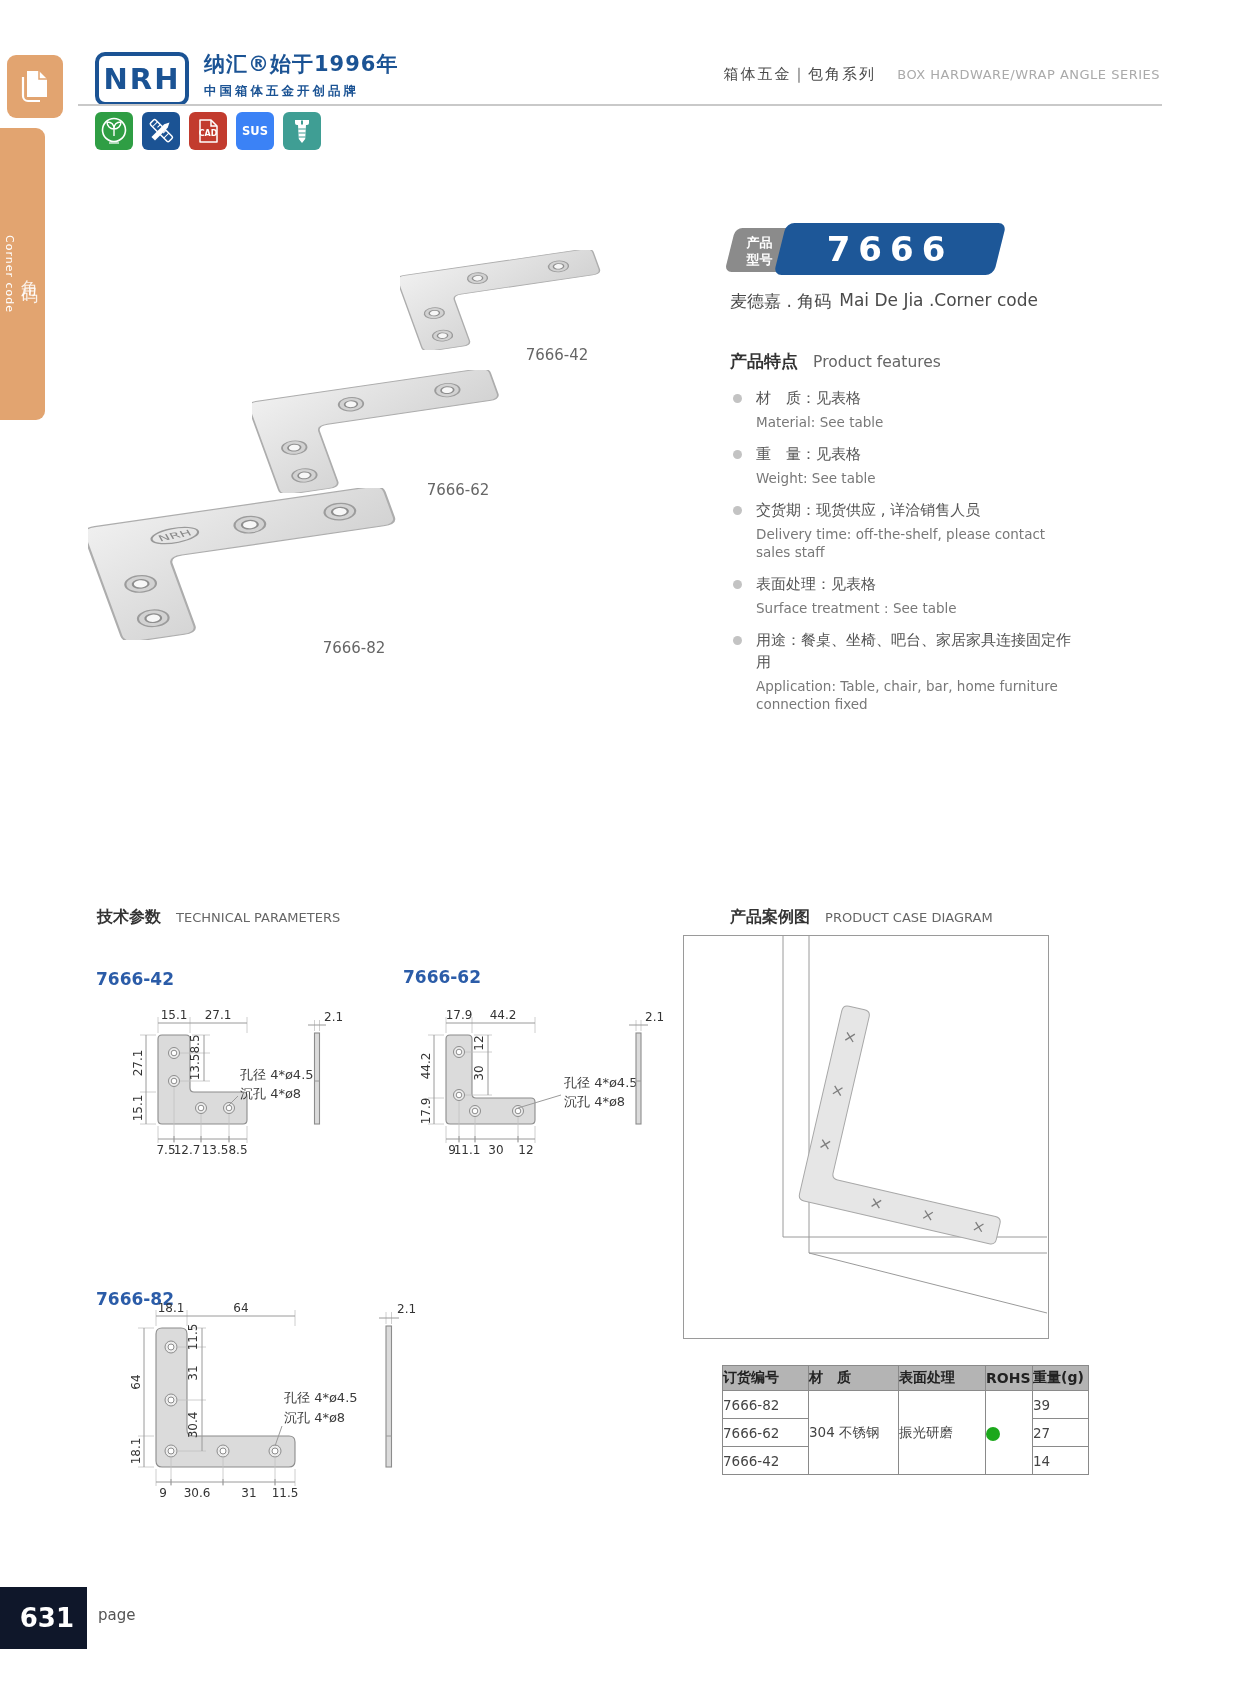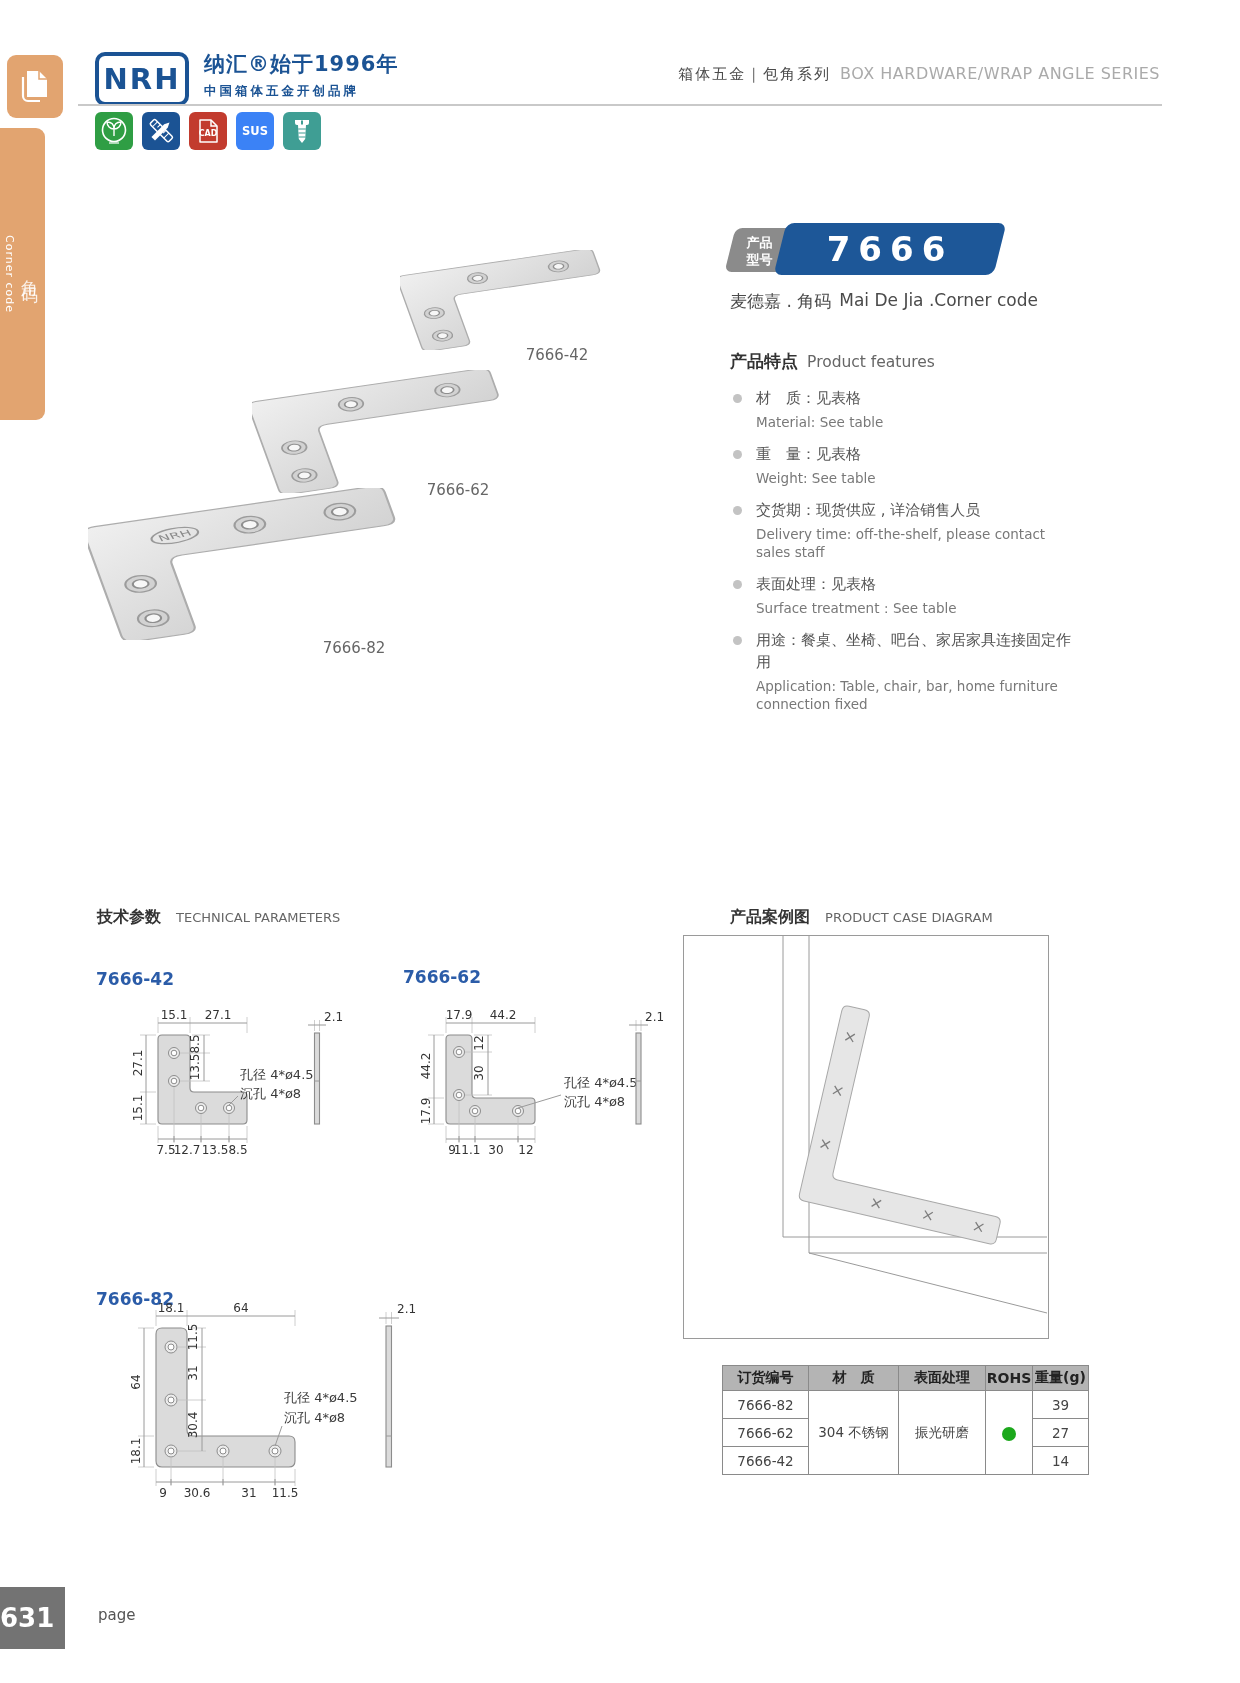--- a/index.html
+++ b/index.html
@@ -16,21 +16,21 @@
 
   
   .logo-box{left:95px;top:52px;width:86px;height:46px;border:4px solid #1b5394;border-radius:10px;
             display:flex;align-items:center;justify-content:center;font-weight:bold;font-size:29px;
             color:#1b5394;letter-spacing:2px;}
   .brand{left:204px;top:50px;color:#1b5394;}
   .brand-title{font-size:21px;font-weight:bold;letter-spacing:1px;}
   .brand-sub{font-size:12.5px;letter-spacing:3px;margin-top:5px;font-weight:bold;}
   .series{right:80px;top:64px;white-space:nowrap;}
   .series-cn{font-size:15px;color:#4a4a4a;letter-spacing:2px;}
-  .series-en{font-size:16px;color:#aaa;margin-left:4px;letter-spacing:.5px;}
+  .series-en{font-size:13px;color:#aaa;margin-left:16px;letter-spacing:.5px;}
   .header-rule{left:78px;top:104px;width:1084px;height:2px;background:#c9c9c9;}
 
   
   .cert-row{left:95px;top:112px;display:flex;gap:9px;}
   .tile{width:38px;height:38px;border-radius:6px;}
   .tile svg{display:block;}
 
   
   .photo-label{font-size:15px;color:#666;text-align:center;width:160px;}
 
@@ -39,21 +39,21 @@
               transform:skewX(-14deg);z-index:1;}
   .badge-gray .inner{transform:skewX(14deg);color:#fff;font-size:13px;font-weight:bold;
                      line-height:1.3;text-align:center;padding-top:7px;}
   .badge-blue{left:780px;top:223px;width:220px;height:52px;background:#1d5798;border-radius:8px;
               transform:skewX(-14deg);z-index:2;}
   .badge-blue .inner{transform:skewX(14deg);color:#fff;font-size:34px;font-weight:bold;
                      letter-spacing:8px;text-align:center;line-height:52px;}
   .prod-name{left:730px;top:290px;display:flex;gap:8px;font-size:17px;color:#4a4a4a;}
   .feat-title{left:730px;top:350px;}
   .feat-title .cn{font-size:17px;font-weight:bold;color:#333;}
-  .feat-title .en{font-size:15.5px;color:#666;margin-left:4px;}
+  .feat-title .en{font-size:15.5px;color:#666;margin-left:10px;}
   .features{left:730px;top:388px;width:348px;}
   .feat-item{position:relative;padding-left:26px;margin-bottom:13px;}
   .feat-dot{position:absolute;left:3px;top:6px;width:9px;height:9px;border-radius:50%;background:#c3c3c3;}
   .feat-cn{font-size:15px;color:#555;line-height:1.45;}
   .feat-en{font-size:13.5px;color:#787878;line-height:1.35;margin-top:3px;}
 
   
   .sec-title .cn{font-size:16px;font-weight:bold;color:#333;}
   .sec-title .en{font-size:13px;color:#666;margin-left:10px;}
 
@@ -64,28 +64,28 @@
   .dtext{font:12px "DejaVu Sans",sans-serif;fill:#333;}
   .note{font:13px "DejaVu Sans",sans-serif;fill:#3a3a3a;}
   .plate{fill:#dbdbdb;stroke:#8c8c8c;stroke-width:1.1;}
   .holeO{fill:#ececec;stroke:#8c8c8c;stroke-width:1;}
   .holeI{fill:#fff;stroke:#8c8c8c;stroke-width:1;}
   .caseline{stroke:#9a9a9a;stroke-width:1;fill:none;}
   .screw{stroke:#7d7d7d;stroke-width:1.3;fill:none;}
 
   
   .spec{left:722px;top:1365px;border-collapse:collapse;table-layout:fixed;}
-  .spec th,.spec td{border:1px solid #8a8a8a;text-align:center;padding:0;}
+  .spec th,.spec td{border:1px solid #8a8a8a;text-align:left;padding:0;}
   .spec th{background:#b4b4b4;color:#222;font-size:14px;font-weight:bold;height:24px;}
   .spec td{font-size:13.5px;color:#444;height:27px;background:#fff;}
   .rohs-dot{display:inline-block;width:14px;height:14px;border-radius:50%;background:#1ca81c;vertical-align:middle;}
 
   
-  .page-box{left:0;top:1587px;width:65px;height:62px;background:#737373;color:#fff;
-            font-size:26px;font-weight:bold;text-align:right;line-height:62px;padding-right:19px;box-sizing:border-box;}
+  .page-box{left:0;top:1587px;width:87px;height:62px;background:#0f172a;color:#fff;
+            font-size:26px;font-weight:bold;text-align:right;line-height:62px;padding-right:13px;box-sizing:border-box;}
   .page-word{left:98px;top:1606px;font-size:15px;color:#555;}
 </style>
 </head>
 <body>
 
 <div class="page">
 
   <div class="abs side-icon-box">
     <svg width="56" height="63" viewBox="0 0 56 63">
       <path d="M20,16 h12 l8,8 v18 h-20 z" fill="#fff"></path>

